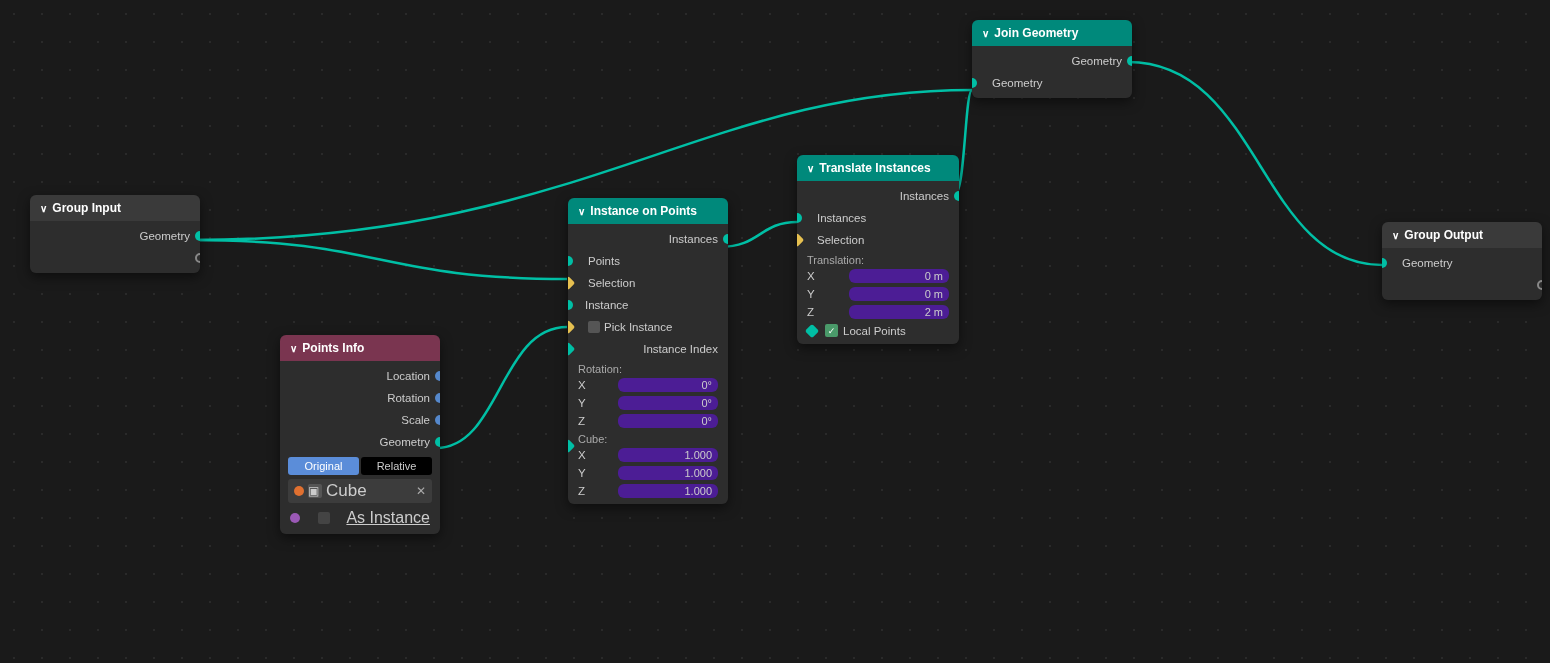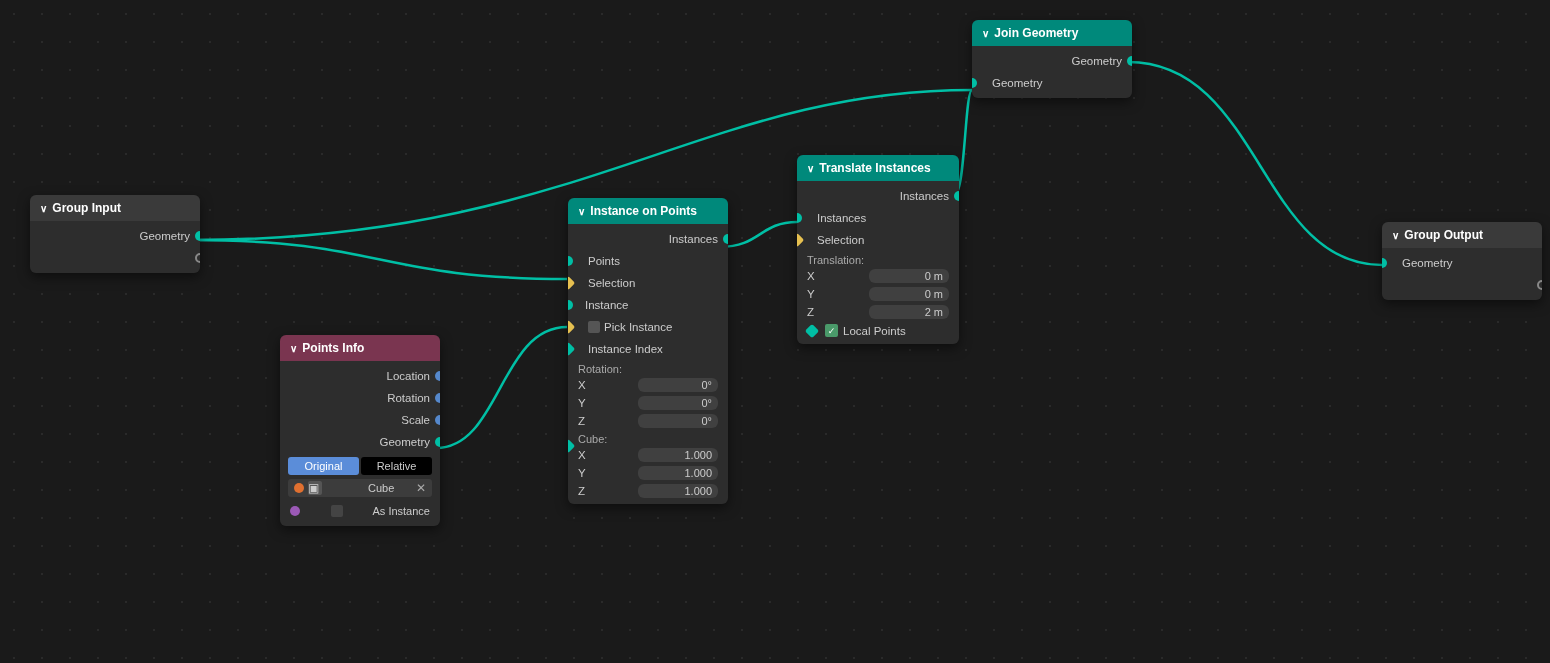--- a/index.html
+++ b/index.html
@@ -105,27 +105,27 @@
     
     .field-row {
       display: flex;
       align-items: center;
       justify-content: space-between;
       padding: 2px 10px;
       font-size: 11.5px;
     }
 
     .field-input {
-      background: #404040;
+      background: #4c1d95;
       border: none;
       color: #ccc;
       border-radius: 6px;
       padding: 1px 6px;
       font-size: 11px;
-      width: 80px;
+      width: 100px;
       text-align: right;
     }
 
     .section-label {
       padding: 3px 10px 1px;
       font-size: 11px;
       color: #aaa;
     }
 
     .button-group {
@@ -247,27 +247,27 @@
       <span class="label" style="text-align:right;">Geometry</span>
       <span class="socket socket-teal socket-right" style="position:absolute;right:-5px;"></span>
     </div>
     <div class="button-group">
       <button class="btn btn-active">Original</button>
       <button class="btn btn-inactive">Relative</button>
     </div>
     <div class="object-input-row">
       <span style="width:10px;height:10px;background:#e07030;border-radius:50%;display:inline-block;"></span>
       <span class="object-icon">▣</span>
-      <span style="flex:1;font-size:11px;margin-left:42px;">Cube</span>
+      <span style="flex:1;font-size:17px;">Cube</span>
       <span style="cursor:pointer;color:#aaa;font-size:12px;">✕</span>
     </div>
     <div class="node-row">
       <span style="width:10px;height:10px;background:#9b59b6;border-radius:50%;display:inline-block;margin-right:5px;"></span>
       <span class="object-icon" style="width:12px;height:12px;background:#444;"></span>
-      <span style="margin-left:4px;font-size:11px;">As Instance</span>
+      <span style="margin-left:4px;font-size:16px;text-decoration:underline;">As Instance</span>
     </div>
   </div>
 </div>
 
 <div class="node" style="left:568px; top:198px; width:160px;">
   <div class="node-header header-teal">
     <span class="chevron">∨</span>
     <span>Instance on Points</span>
   </div>
   <div class="node-body">
@@ -293,21 +293,21 @@
     </div>
 
     <div class="node-row">
       <span class="socket-diamond socket-diamond-yellow" style="position:absolute;left:-5px;width:10px;height:10px;transform:rotate(45deg);background:#e6c050;border-radius:2px;"></span>
       <span style="width:12px;height:12px;background:#555;border-radius:2px;display:inline-block;margin-left:10px;margin-right:4px;"></span>
       <span class="label">Pick Instance</span>
     </div>
 
     <div class="node-row">
       <span class="socket-diamond socket-diamond-teal" style="position:absolute;left:-5px;width:10px;height:10px;transform:rotate(45deg);background:#00bfa5;border-radius:2px;"></span>
-      <span class="label" style="margin-left:10px;">Instance Index</span>
+      <span class="label" style="text-align:right;">Instance Index</span>
     </div>
 
     <div class="section-label">Rotation:</div>
     <div class="field-row">
       <span style="width:15px;">X</span>
       <input class="field-input" value="0°" readonly="" style="">
     </div>
     <div class="field-row">
       <span style="width:15px;">Y</span>
       <input class="field-input" value="0°" readonly="" style="">

